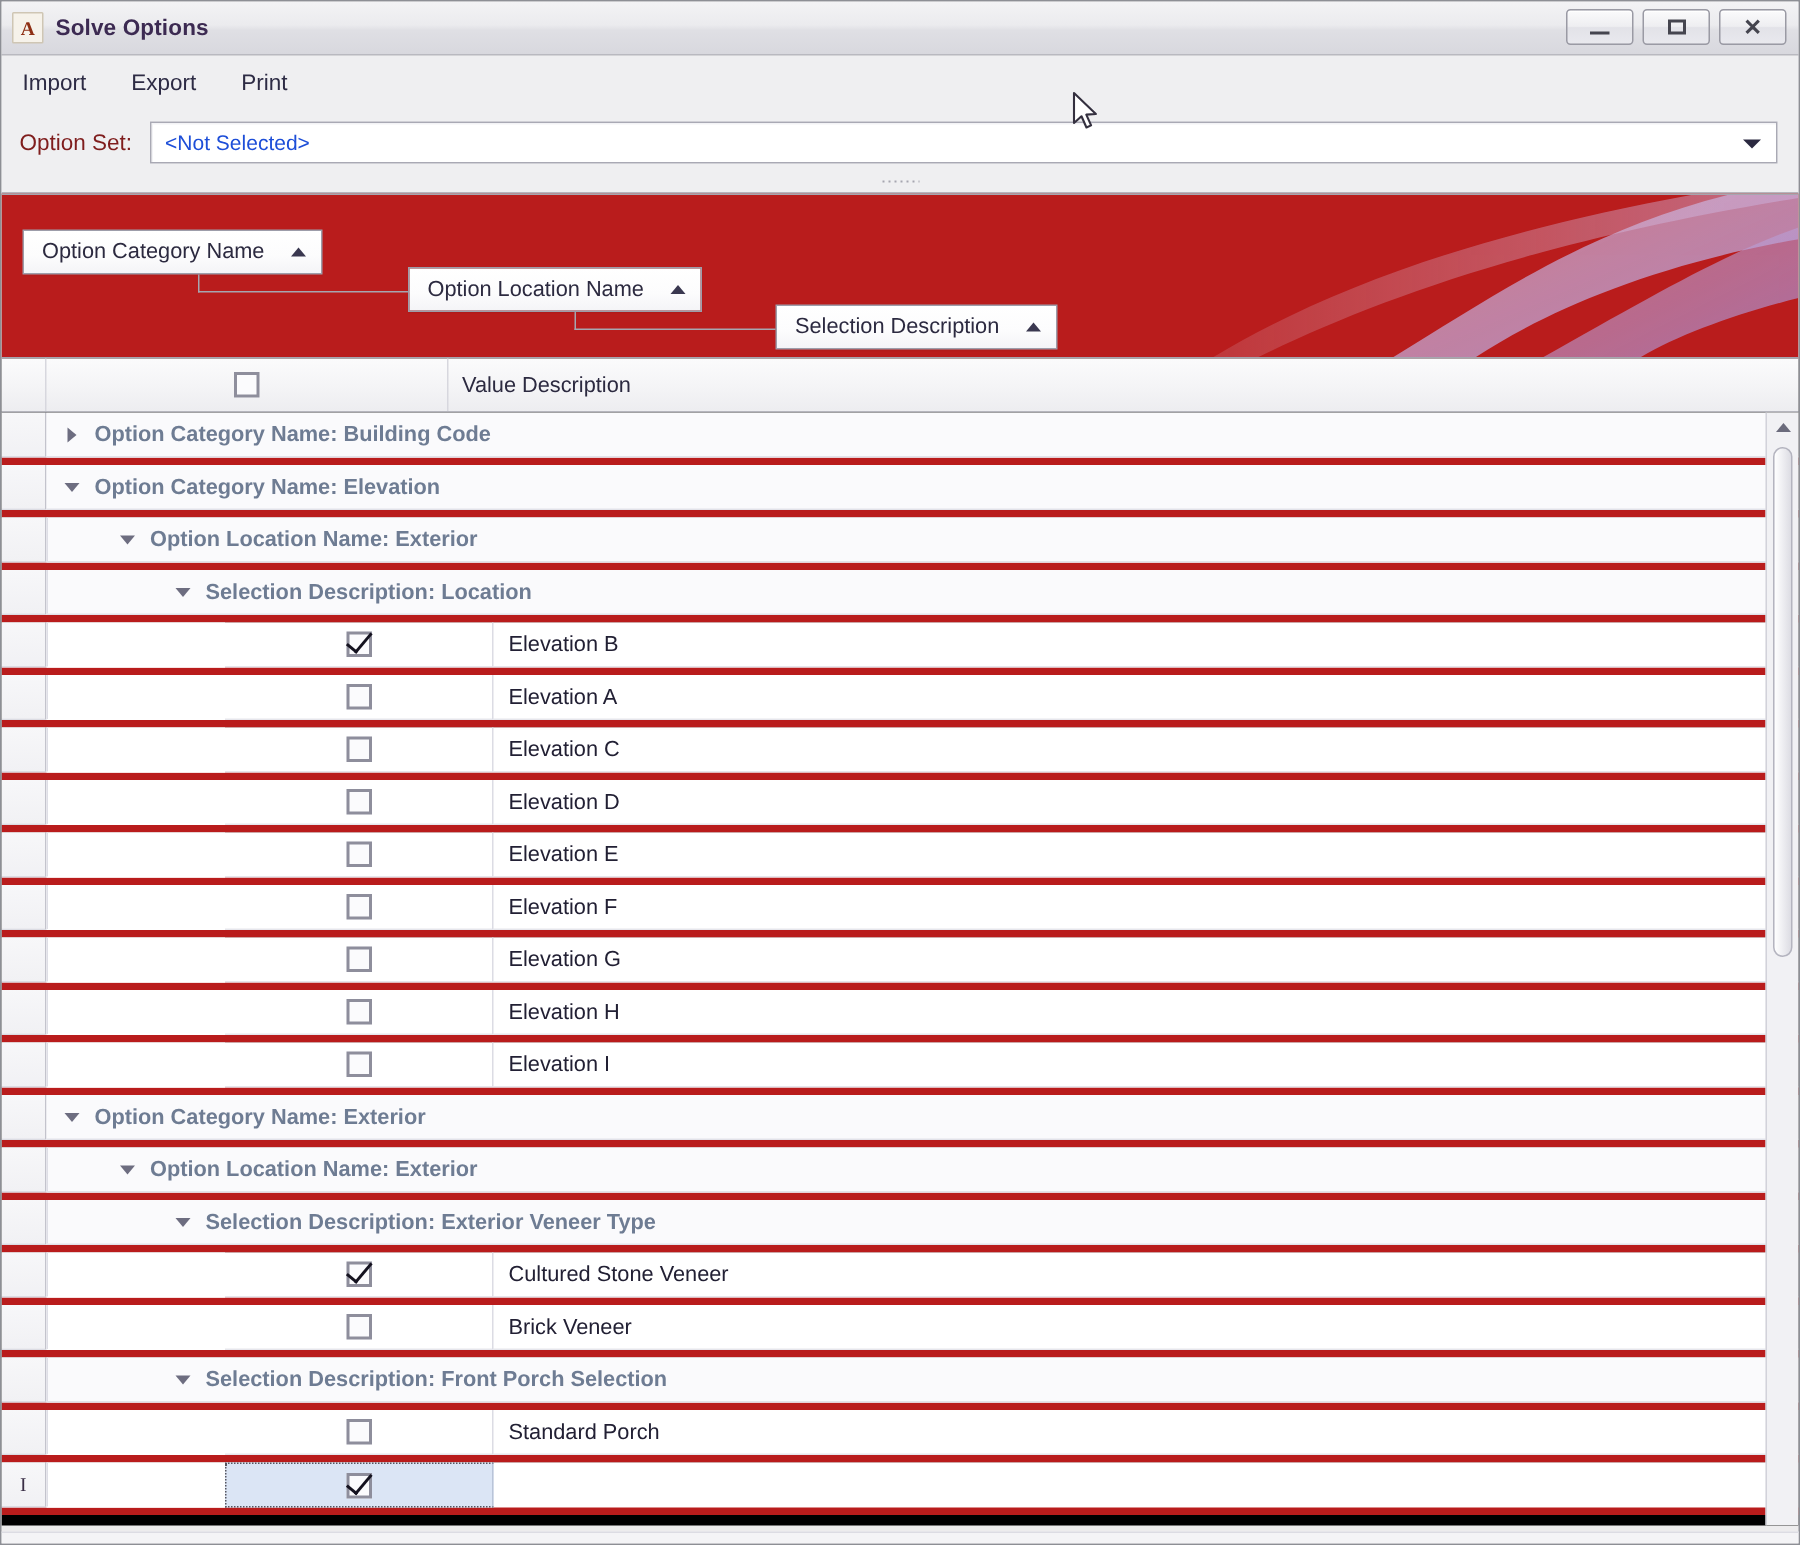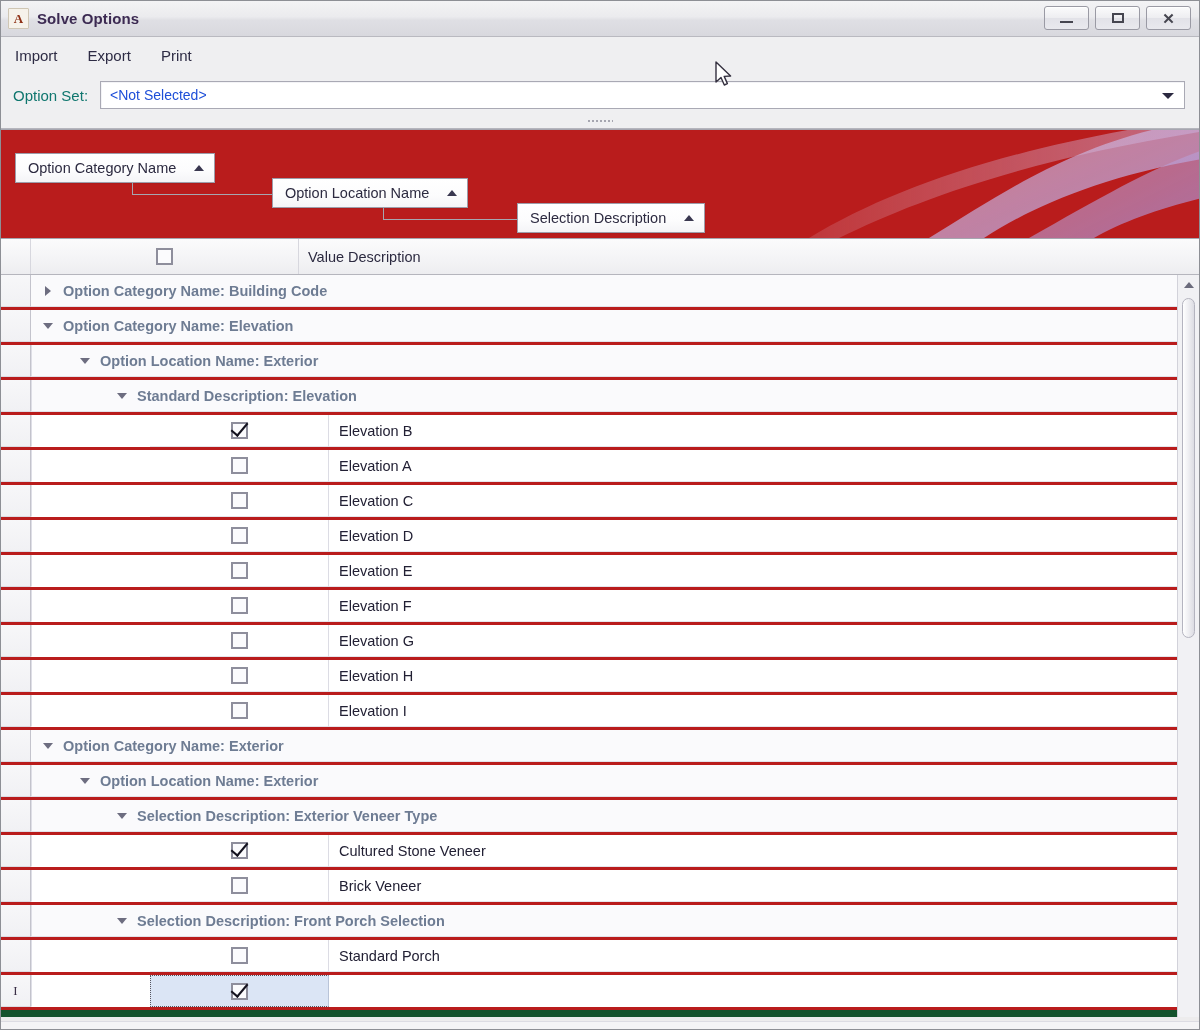--- a/index.html
+++ b/index.html
@@ -81,21 +81,21 @@
 
   
   .optionset-row {
     height: 42px;
     display: flex; align-items: center;
     background: #efeff1;
     padding: 0 14px 0 12px;
     box-sizing: border-box;
   }
   .optionset-label {
-    font-size: 15px; color: #0f766e;
+    font-size: 15px; color: #7f1d1d;
     margin-right: 12px; white-space: nowrap;
   }
   .combo {
     position: relative;
     flex: 1 1 auto;
     height: 28px;
     background: #ffffff;
     border: 1px solid #a9a9b4;
     box-shadow: inset 1px 1px 0 #f3f3f6;
     display: flex; align-items: center;
@@ -165,21 +165,21 @@
     margin-left: 18px;
     border-left: 5px solid transparent;
     border-right: 5px solid transparent;
     border-bottom: 6px solid #3a3850;
   }
   .connector { position: absolute; background: #a6a6b0; z-index: 2; }
 
   
   .grid {
     position: relative;
-    background: #14532d;
+    background: #000000;
   }
   .grid-header {
     display: flex;
     height: 36px;
     background: linear-gradient(to bottom, #fbfbfc 0%, #f4f4f6 55%, #ededf0 100%);
     border-bottom: 1px solid #b5b5bd;
     box-sizing: border-box;
   }
   .hdr-cell {
     display: flex; align-items: center;
@@ -195,21 +195,21 @@
   .grid-body {
     position: relative;
     height: 742px;
     overflow: hidden;
   }
 
   .row {
     display: flex;
     height: 35px;
     box-sizing: border-box;
-    border-bottom: 3px solid #b91c1c;
+    border-bottom: 5px solid #b91c1c;
     background: #ffffff;
   }
   .row-mark {
     width: 30px;
     flex: 0 0 30px;
     background: linear-gradient(to bottom, #f7f7f9 0%, #f1f1f4 100%);
     border-right: 1px solid #c3c3cc;
     border-bottom: 1px solid #dcdce3;
     display: flex; align-items: center; justify-content: center;
     box-sizing: border-box;
@@ -480,21 +480,21 @@
               <div class="grp-text">Option Location Name: Exterior</div>
             </div>
           </div>
           <div class="row group-row">
             <div class="row-mark"></div>
             <div class="grp-body">
               <div class="grp-indent grp-nest-border" style="width: 82px;"></div>
               <div class="expander">
                 <span class="tri-down"></span>
               </div>
-              <div class="grp-text">Standard Description: Elevation</div>
+              <div class="grp-text">Selection Description: Location</div>
             </div>
           </div>
           <div class="row data-row">
             <div class="row-mark"></div>
             <div class="dr-pad dr-nest" style="width: 119px;"></div>
             <div class="cell-check" style="width: 179px;">
               <span class="chkbox checked"></span>
             </div>
             <div class="cell-value">Elevation B</div>
           </div>

